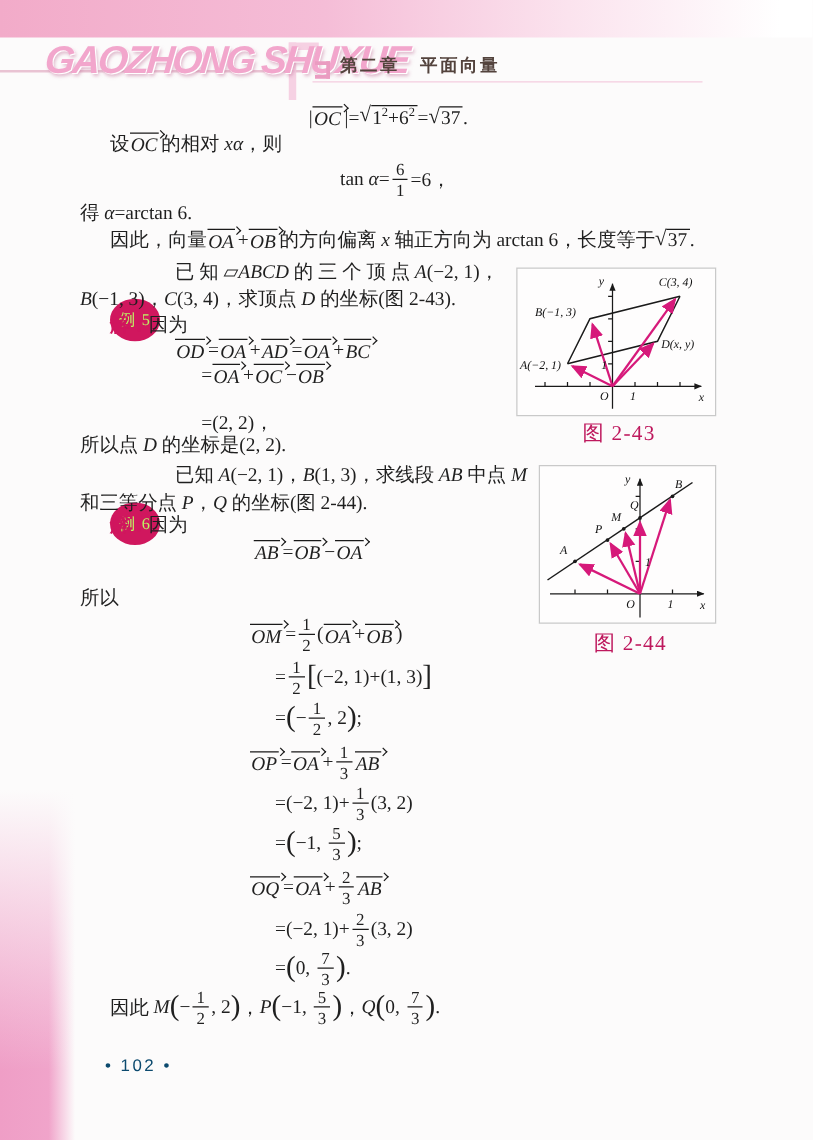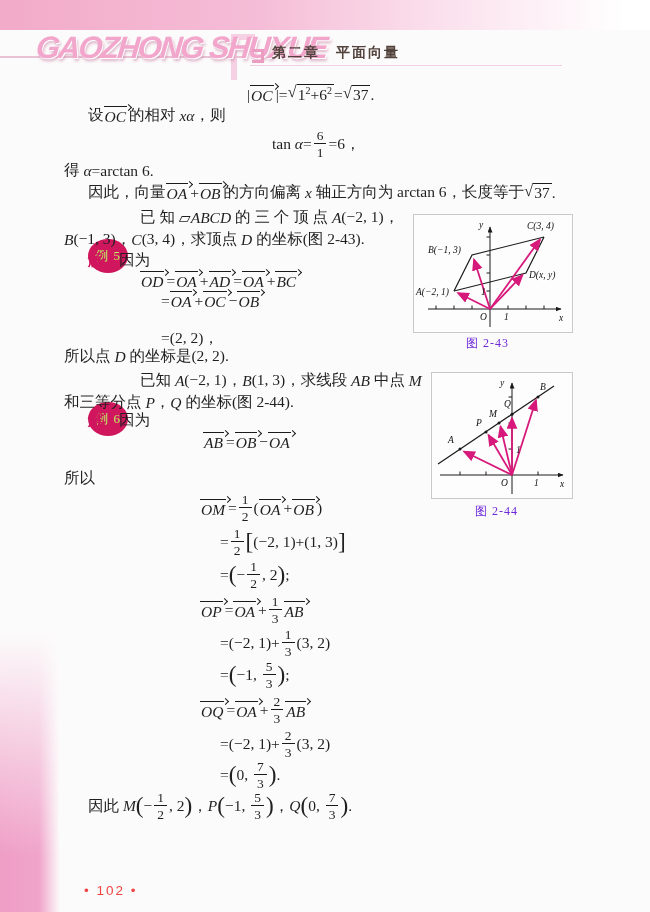--- a/index.html
+++ b/index.html
@@ -41,24 +41,24 @@
   .fd{padding-top:1px;}
   .sqrt{display:inline-flex;align-items:flex-start;}
   .rs{font-size:1.08em;line-height:1.05;transform:translateY(-1px);}
   .rc{border-top:1.2px solid #1a1a1a;line-height:1.2;padding:0 2px 0 1px;}
   sup{font-size:10px;}
   .bigp{font-size:1.5em;line-height:.9;font-weight:400;transform:translateY(-1px);}
   .badge{position:absolute;width:40px;height:34px;border-radius:50%;background:#d0175e;color:#bef264;
         font-size:13px;display:flex;align-items:center;justify-content:center;letter-spacing:1px;margin-top:33px;}
   
   .figbox{position:absolute;background:#fefdfd;border:1px solid #c9c9c9;}
-  .figcap{position:absolute;font-size:12px;color:#6d28d9;letter-spacing:1px;}
+  .figcap{position:absolute;font-size:17px;color:#be185d;letter-spacing:1px;}
   .flb{font:italic 9.5px "Liberation Serif","DejaVu Serif",serif;fill:#111;}
   .footer{position:absolute;left:84px;top:845px;font-family:"Liberation Sans","DejaVu Sans",sans-serif;
-        font-size:13.5px;letter-spacing:2px;color:#ef4444;margin-top:38px;}
+        font-size:13.5px;letter-spacing:2px;color:#0c4a6e;}
 </style>
 </head>
 <body>
 
 <div class="page">
 
   <div class="band"></div>
   <div class="logoline"></div>
   <div class="deco"></div>
   <div class="logo">GAOZHONG SHUXUE</div>

